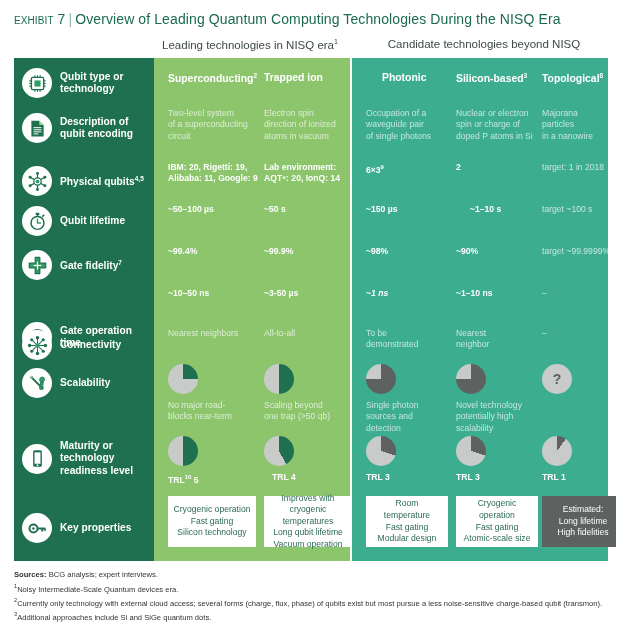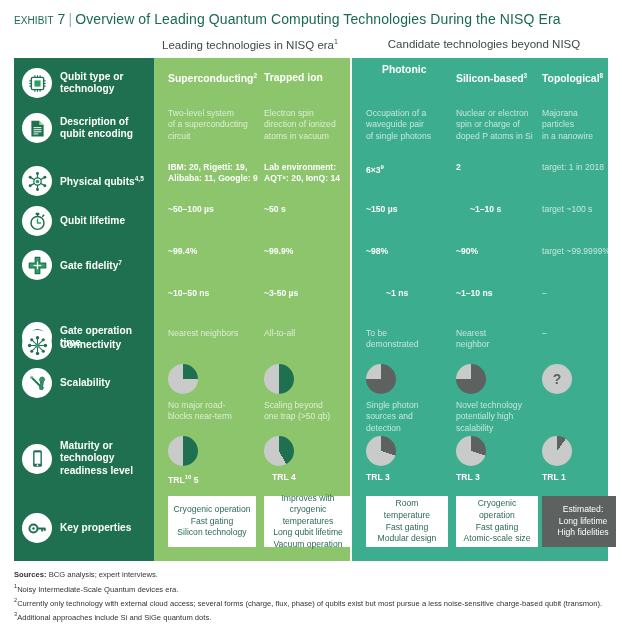--- a/index.html
+++ b/index.html
@@ -305,26 +305,26 @@
     <div class="dtxt bold" style="left: 250px; top: 188px; width: 104px;">~99.9%</div>
     <div class="dtxt bold" style="left: 250px; top: 230px; width: 100px;">~3-50 µs</div>
     <div class="dtxt dim" style="left: 250px; top: 270px; width: 100px;">All-to-all</div>
     <div class="pie" style="left: 250px; top: 306px; background: conic-gradient(rgb(30, 112, 80) 0deg, rgb(30, 112, 80) 180deg, rgb(201, 203, 202) 180deg, rgb(201, 203, 202) 360deg);"></div>
     <div class="dtxt dim" style="left: 250px; top: 342px; width: 102px;">Scaling beyond<br>one trap (&gt;50 qb)</div>
     <div class="pie" style="left: 250px; top: 378px; background: conic-gradient(rgb(30, 112, 80) 0deg, rgb(30, 112, 80) 151.2deg, rgb(201, 203, 202) 151.2deg, rgb(201, 203, 202) 360deg);"></div>
     <div class="dtxt bold" style="left: 250px; top: 414px; width: 100px; margin-left: 8px;">TRL 4</div>
     <div class="kbox" style="left: 250px; top: 438px; width: 88px; height: 51px;">
       <span>Improves with<br>cryogenic<br>temperatures<br>Long qubit lifetime<br>Vacuum operation</span>
     </div>
-    <div class="col-hdr" style="left: 352px; top: 6px; padding-left: 16px;">Photonic</div>
+    <div class="col-hdr" style="left: 352px; top: 14px; padding-left: 16px;">Photonic</div>
     <div class="dtxt dim" style="left: 352px; top: 50px; width: 94px;">Occupation of a<br>waveguide pair<br>of single photons</div>
     <div class="dtxt bold" style="left: 352px; top: 104px; width: 94px;">6×3<sup>9</sup></div>
     <div class="dtxt bold" style="left: 352px; top: 146px; width: 94px;">~150 µs</div>
     <div class="dtxt bold" style="left: 352px; top: 188px; width: 98px;">~98%</div>
-    <div class="dtxt bold" style="left: 372px; top: 230px; width: 94px;">~1 ns</div>
+    <div class="dtxt bold" style="left: 352px; top: 230px; width: 94px; font-style: italic;">~1 ns</div>
     <div class="dtxt dim" style="left: 352px; top: 270px; width: 94px;">To be<br>demonstrated</div>
     <div class="pie" style="left: 352px; top: 306px; background: conic-gradient(rgb(93, 97, 95) 0deg, rgb(93, 97, 95) 270deg, rgb(201, 203, 202) 270deg, rgb(201, 203, 202) 360deg);"></div>
     <div class="dtxt dim" style="left: 352px; top: 342px; width: 96px;">Single photon<br>sources and<br>detection</div>
     <div class="pie" style="left: 352px; top: 378px; background: conic-gradient(rgb(93, 97, 95) 0deg, rgb(93, 97, 95) 108deg, rgb(201, 203, 202) 108deg, rgb(201, 203, 202) 360deg);"></div>
     <div class="dtxt bold" style="left: 352px; top: 414px; width: 94px;">TRL 3</div>
     <div class="kbox" style="left: 352px; top: 438px; width: 82px; height: 51px;">
       <span>Room<br>temperature<br>Fast gating<br>Modular design</span>
     </div>
     <div class="col-hdr" style="left: 442px; top: 14px;">Silicon-based<sup>3</sup></div>
     <div class="dtxt dim" style="left: 442px; top: 50px; width: 94px;">Nuclear or electron<br>spin or charge of<br>doped P atoms in Si</div>

